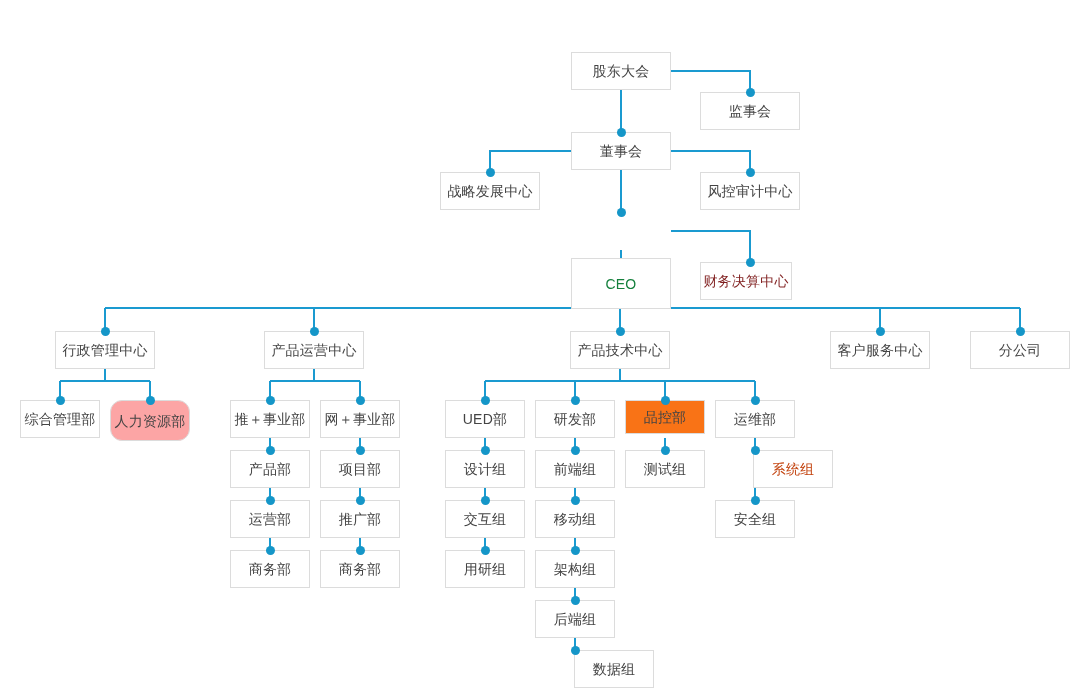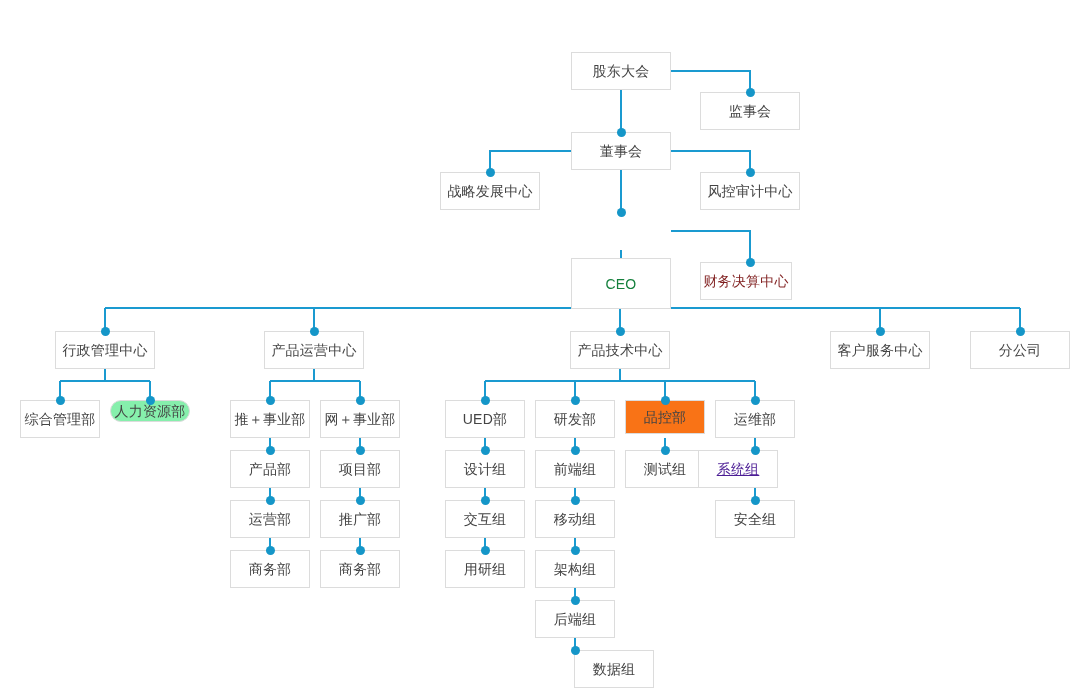--- a/index.html
+++ b/index.html
@@ -118,21 +118,21 @@
     </div>
     <div class="node" style="left: 830px; top: 331px; width: 100px; height: 38px; border-color: rgb(220, 220, 220); background: rgb(255, 255, 255); color: rgb(68, 68, 68);">
       <span>客户服务中心</span>
     </div>
     <div class="node" style="left: 970px; top: 331px; width: 100px; height: 38px; border-color: rgb(220, 220, 220); background: rgb(255, 255, 255); color: rgb(68, 68, 68);">
       <span>分公司</span>
     </div>
     <div class="node" style="left: 20px; top: 400px; width: 80px; height: 38px; border-color: rgb(220, 220, 220); background: rgb(255, 255, 255); color: rgb(68, 68, 68);">
       <span>综合管理部</span>
     </div>
-    <div class="node" style="left: 110px; top: 400px; width: 80px; height: 22px; border-color: rgb(220, 220, 220); background: #86efac; color: rgb(68, 68, 68); border-radius: 12px;">
+    <div class="node" style="left: 110px; top: 400px; width: 80px; height: 41px; border-color: rgb(220, 220, 220); background: #fca5a5; color: rgb(68, 68, 68); border-radius: 12px;">
       <span>人力资源部</span>
     </div>
     <div class="node" style="left: 230px; top: 400px; width: 80px; height: 38px; border-color: rgb(220, 220, 220); background: rgb(255, 255, 255); color: rgb(68, 68, 68);">
       <span>推＋事业部</span>
     </div>
     <div class="node" style="left: 230px; top: 450px; width: 80px; height: 38px; border-color: rgb(220, 220, 220); background: rgb(255, 255, 255); color: rgb(68, 68, 68);">
       <span>产品部</span>
     </div>
     <div class="node" style="left: 230px; top: 500px; width: 80px; height: 38px; border-color: rgb(220, 220, 220); background: rgb(255, 255, 255); color: rgb(68, 68, 68);">
       <span>运营部</span>
@@ -184,21 +184,21 @@
     </div>
     <div class="node" style="left: 625px; top: 400px; width: 80px; height: 34px; border-color: rgb(220, 220, 220); background: #f97316; color: rgb(68, 68, 68);">
       <span>品控部</span>
     </div>
     <div class="node" style="left: 625px; top: 450px; width: 80px; height: 38px; border-color: rgb(220, 220, 220); background: rgb(255, 255, 255); color: rgb(68, 68, 68);">
       <span>测试组</span>
     </div>
     <div class="node" style="left: 715px; top: 400px; width: 80px; height: 38px; border-color: rgb(220, 220, 220); background: rgb(255, 255, 255); color: rgb(68, 68, 68);">
       <span>运维部</span>
     </div>
-    <div class="node" style="left: 698px; top: 450px; width: 80px; height: 38px; border-color: rgb(220, 220, 220); background: rgb(255, 255, 255); color: #4c1d95; text-decoration: underline;">
+    <div class="node" style="left: 753px; top: 450px; width: 80px; height: 38px; border-color: rgb(220, 220, 220); background: rgb(255, 255, 255); color: #c2410c;">
       <span>系统组</span>
     </div>
     <div class="node" style="left: 715px; top: 500px; width: 80px; height: 38px; border-color: rgb(220, 220, 220); background: rgb(255, 255, 255); color: rgb(68, 68, 68);">
       <span>安全组</span>
     </div>
     <div class="dot" style="left: 745.5px; top: 87.5px; background: rgb(21, 150, 200);"></div>
     <div class="dot" style="left: 616.5px; top: 127.5px; background: rgb(21, 150, 200);"></div>
     <div class="dot" style="left: 485.5px; top: 167.5px; background: rgb(21, 150, 200);"></div>
     <div class="dot" style="left: 745.5px; top: 167.5px; background: rgb(21, 150, 200);"></div>
     <div class="dot" style="left: 616.5px; top: 207.5px; background: rgb(21, 150, 200);"></div>

